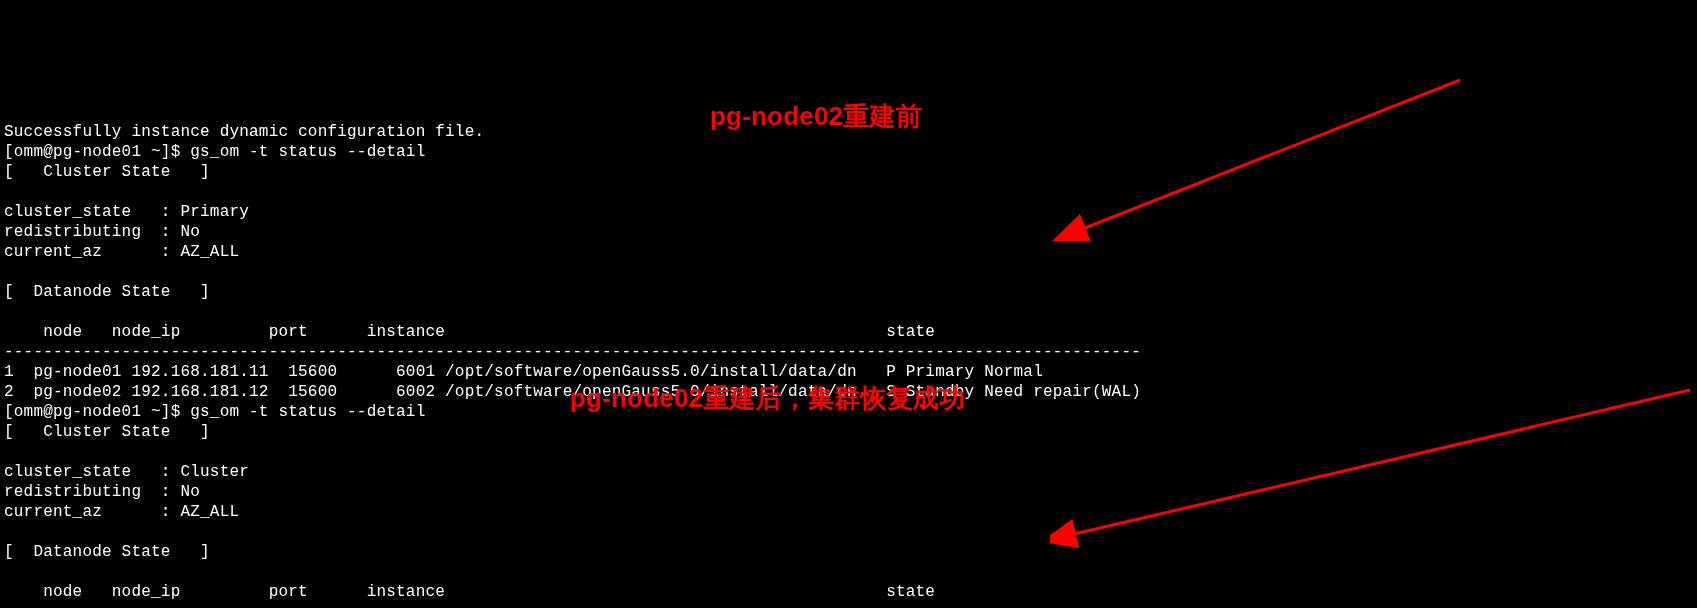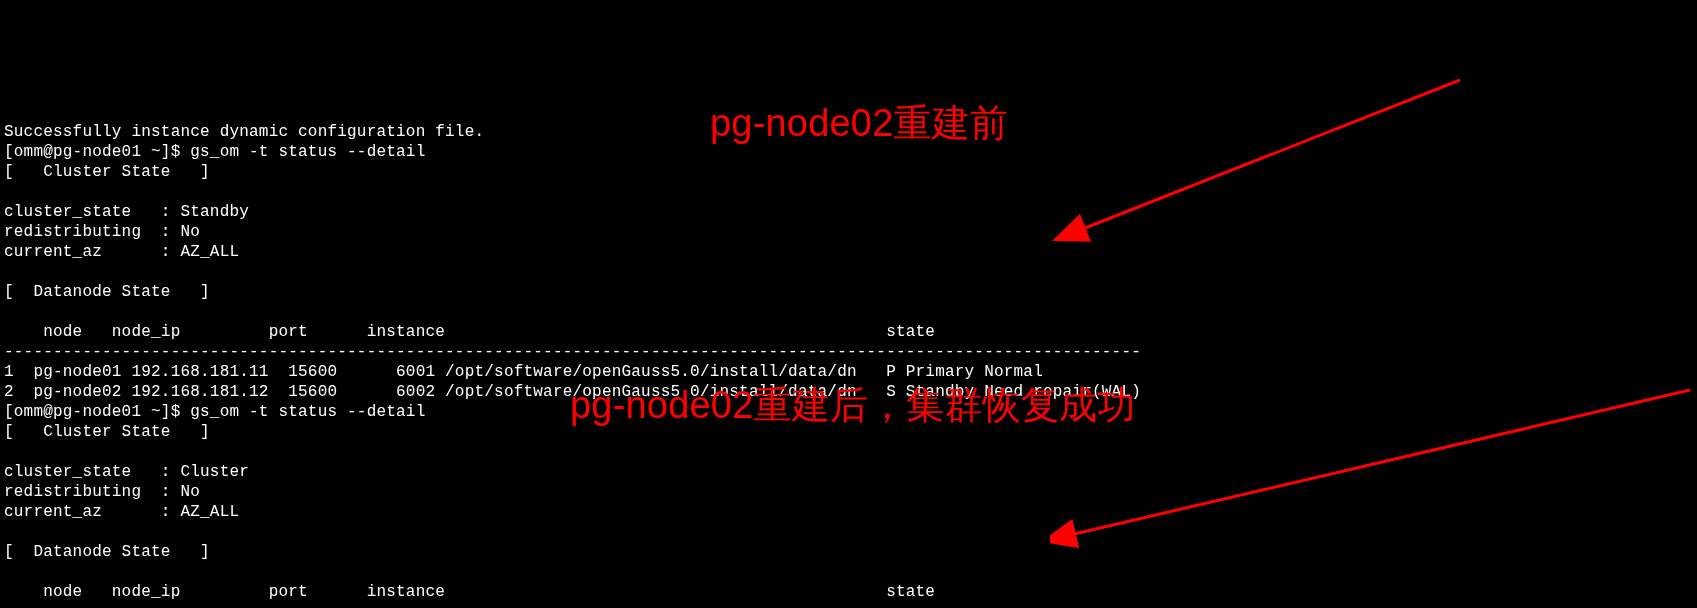--- a/index.html
+++ b/index.html
@@ -17,41 +17,41 @@
     white-space: pre;
     letter-spacing: 0.2px;
   }
   .terminal {
     padding: 2px 4px;
   }
   .annot {
     position: absolute;
     color: #ff0000;
     font-family: "Microsoft YaHei", "PingFang SC", sans-serif;
-    font-weight: 400;
-    font-size: 38px;
+    font-weight: 700;
+    font-size: 26px;
     white-space: nowrap;
     pointer-events: none;
   }
   .arrow {
     position: absolute;
     pointer-events: none;
   }
 </style>
 </head>
 <body>
 
 
 
 <div class="terminal">
 <span>Successfully instance dynamic configuration file.</span>
 <span>[omm@pg-node01 ~]$ </span><span>gs_om -t status --detail</span>
 <span>[   Cluster State   ]</span>
 
-<span>cluster_state</span>   : <span>Standby</span>
+<span>cluster_state</span>   : <span>Primary</span>
 <span>redistributing</span>  : <span>No</span>
 <span>current_az</span>      : <span>AZ_ALL</span>
 
 <span>[  Datanode State   ]</span>
 
 <span>    node   node_ip         port      instance                                             state</span>
 <span>--------------------------------------------------------------------------------------------------------------------</span>
 <span>1  pg-node01 192.168.181.11  15600      6001 /opt/software/openGauss5.0/install/data/dn   P Primary Normal</span>
 <span>2  pg-node02 192.168.181.12  15600      6002 /opt/software/openGauss5.0/install/data/dn   S Standby Need repair(WAL)</span>
 <span>[omm@pg-node01 ~]$ </span><span>gs_om -t status --detail</span>

